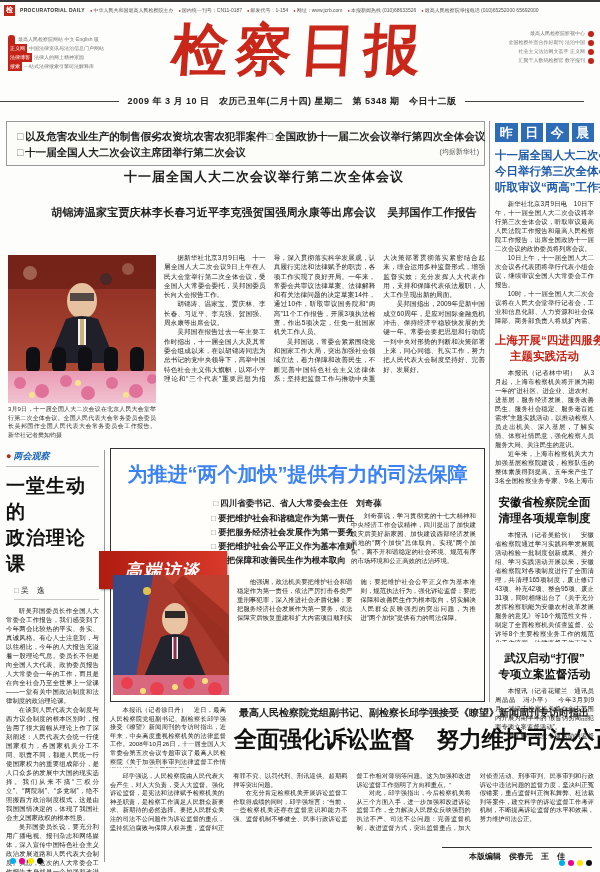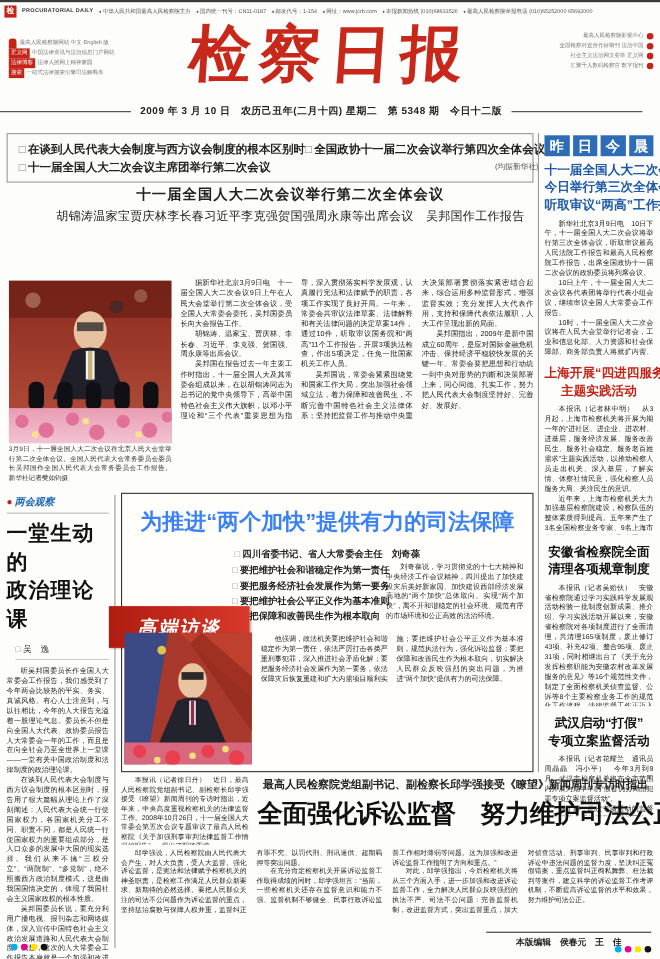--- a/index.html
+++ b/index.html
@@ -33,21 +33,21 @@
   .briefbox .bcol1 { width:300px; }
   .brief-item { font-size:10.5px; font-weight:bold; color:#222; line-height:16px; white-space:nowrap; }
   .brief-item::before { content:"□"; color:#888; margin-right:2px; font-weight:normal; }
   .briefbox .bcol2 { flex:1; }
   .brief-credit { font-size:7px; color:#555; text-align:right; margin-top:3px; padding-right:6px; }
 
   
   .lead-head { position:absolute; left:40px; top:168px; width:448px; text-align:center; }
   .lead-kicker { font-size:13px; font-weight:bold; color:#222; letter-spacing:1px; }
   .lead-title { font-size:28px; font-weight:900; color:#111; letter-spacing:-.5px; margin-top:3px; white-space:nowrap; }
-  .lead-sub { font-size:11px; font-weight:normal; color:#222; margin-top:3px; letter-spacing:.2px; white-space:nowrap; }
+  .lead-sub { font-size:11px; font-weight:bold; color:#222; margin-top:19px; letter-spacing:.2px; white-space:nowrap; }
 
   .lead-art { position:absolute; left:6px; top:253px; width:479px; height:193px; }
   .lead-photo { position:absolute; left:2px; top:2px; width:148px; height:148px; }
   .lead-caption { position:absolute; left:2px; top:152px; width:148px; font-size:6px; color:#333; line-height:8.5px; text-align:justify; }
   .lead-body { position:absolute; left:158px; top:0; width:321px; height:193px; column-count:3; column-gap:8px; overflow:hidden; }
   .bodytext p { font-size:6.6px; line-height:9.3px; text-align:justify; text-indent:2em; color:#222; }
 
   
   .sidebar { position:absolute; left:489px; top:121px; width:105px; height:581px; border-left:1px solid #999; padding-left:5px; }
   .tiles { display:flex; gap:3px; justify-content:center; margin-top:2px; }
@@ -135,21 +135,21 @@
     </div>
     <div class="dateline">
       <span class="rule"></span>
       <span class="dtext">2009 年 3 月 10 日　农历己丑年(二月十四) 星期二　第 5348 期　今日十二版</span>
       <span class="rule"></span>
     </div>
   </div>
 
   <div class="briefbox">
     <div class="bcol1">
-      <div class="brief-item">在谈到人民代表大会制度与西方议会制度的根本区别时</div>
+      <div class="brief-item">以及危害农业生产的制售假劣农资坑农害农犯罪案件</div>
       <div class="brief-item">十一届全国人大二次会议主席团举行第二次会议</div>
     </div>
     <div class="bcol2">
       <div class="brief-item">全国政协十一届二次会议举行第四次全体会议</div>
       <div class="brief-credit">(均据新华社)</div>
     </div>
   </div>
 
   <div class="lead-head">
     <div class="lead-kicker">十一届全国人大二次会议举行第二次全体会议</div>

